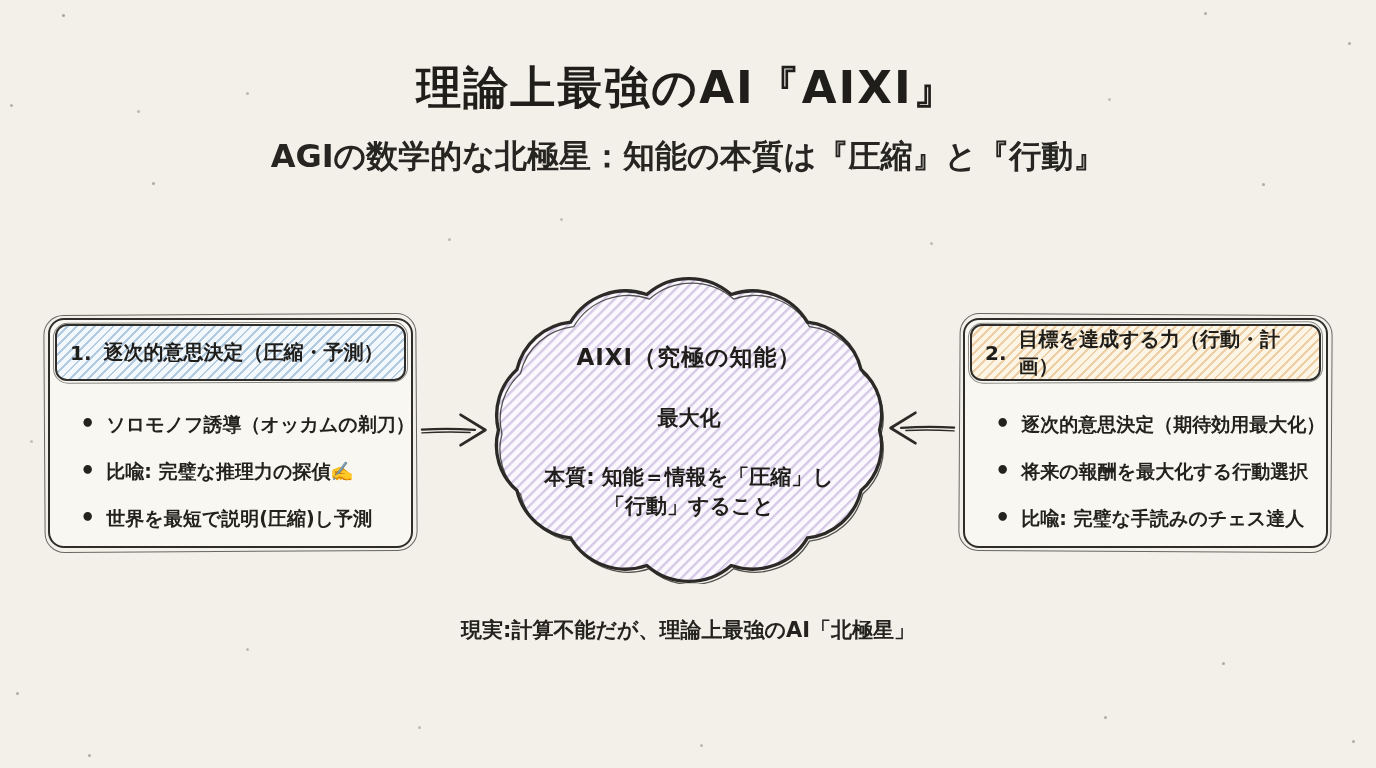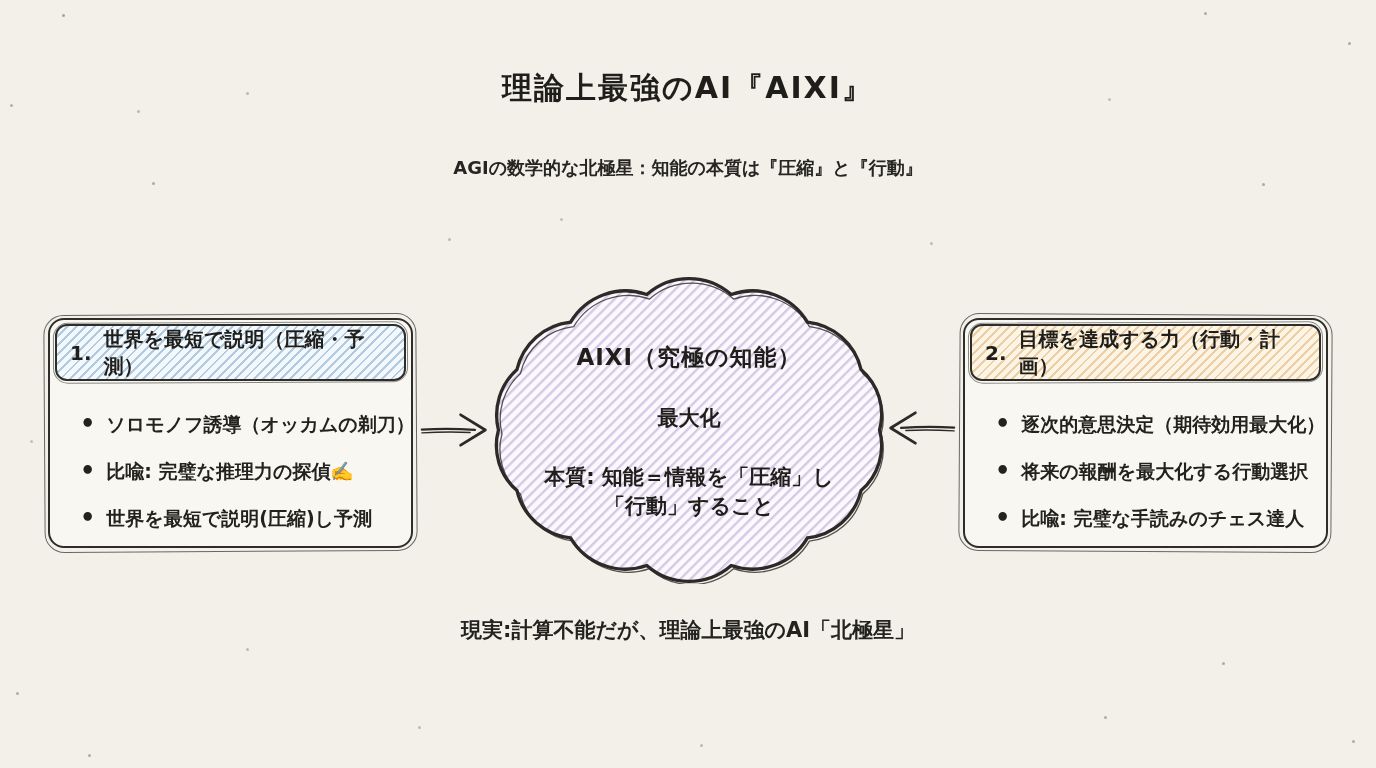--- a/index.html
+++ b/index.html
@@ -36,36 +36,35 @@
       246px 648px 0 rgba(110,104,88,.4), 246px 92px 0 rgba(110,104,88,.4),
       560px 218px 0 rgba(110,104,88,.35),1320px 520px 0 rgba(110,104,88,.4),
       30px 440px 0 rgba(110,104,88,.35), 137px 110px 0 rgba(110,104,88,.4);
   }
 
   .page-title {
     position: absolute;
     top: 60px; left: 0;
     width: 100%;
     text-align: center;
-    font-size: 30px;
+    font-size: 45px;
     font-weight: 800;
     letter-spacing: 2px;
     line-height: 56px;
     color: #1f1e1b;
   }
   .page-subtitle {
     position: absolute;
     top: 139px; left: 0;
     width: 100%;
     text-align: center;
-    font-size: 18px;
+    font-size: 32px;
     font-weight: 700;
     line-height: 34px;
     color: #262522;
-    margin-top: 12px;
   }
 
   
   .box {
     position: absolute;
     top: 318px;
     width: 365px;
     height: 230px;
     background: #f8f7f2;
     border: 2.2px solid #2e2d2a;
@@ -193,21 +192,21 @@
 <div class="canvas">
 
   <div class="speckles"></div>
 
   <h1 class="page-title">理論上最強のAI『AIXI』</h1>
   <h2 class="page-subtitle">AGIの数学的な北極星：知能の本質は『圧縮』と『行動』</h2>
 
   <section class="box left">
     <div class="box-header blue">
       <span>1.</span>
-      <span>世界を最短で説明（圧縮・予測）</span>
+      <span>逐次的意思決定（圧縮・予測）</span>
     </div>
     <ul class="bullets">
         <li>ソロモノフ誘導（オッカムの剃刀）</li>
         <li>比喩: 完璧な推理力の探偵✍️</li>
         <li>世界を最短で説明(圧縮)し予測</li>
       </ul>
   </section>
 
   <svg class="arrow to-cloud-left" viewBox="0 0 76 44" aria-hidden="true">
     <path d="M3 21.5 C 20 20.5, 40 20.5, 59 21.8" stroke-width="2.4"></path>

